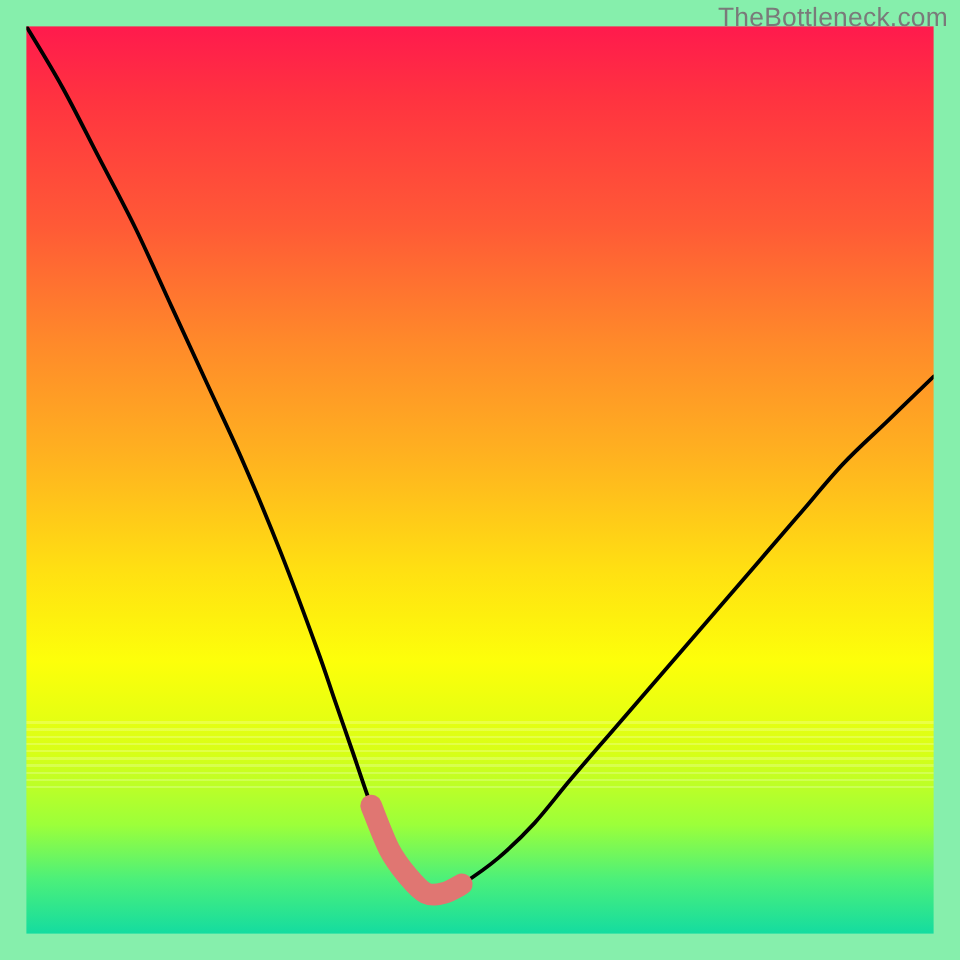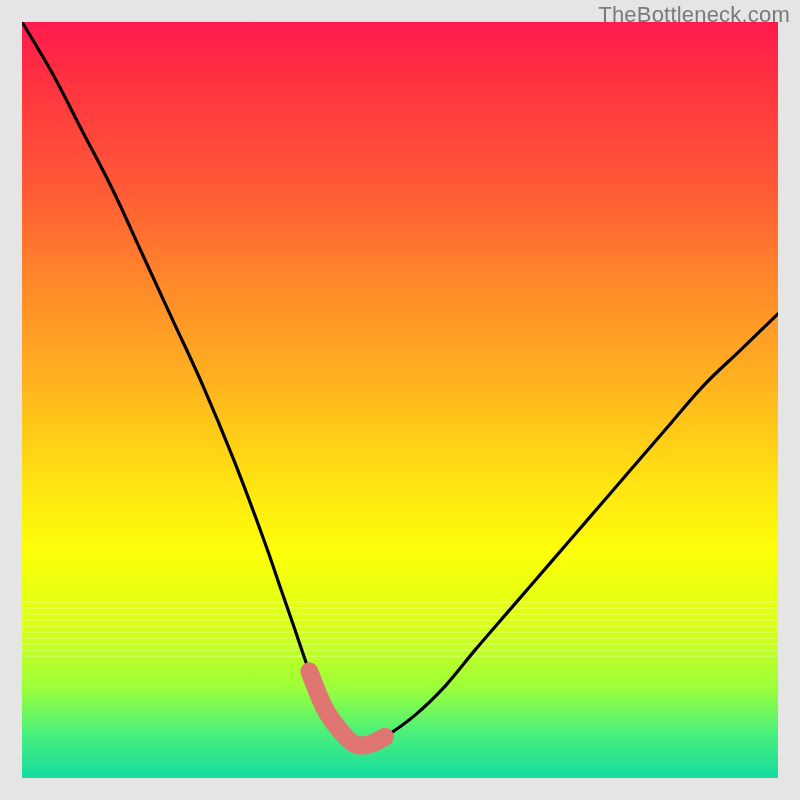--- a/index.html
+++ b/index.html
@@ -7,21 +7,21 @@
     padding: 0;
     width: 800px;
     height: 800px;
     overflow: hidden;
     background: #000;
     font-family: Arial, Helvetica, sans-serif;
   }
   .frame {
     position: absolute;
     inset: 0;
-    background: #e5e5e5;
+    background: #86efac;
     text-decoration: underline;
   }
   .plot {
     position: absolute;
     left: 22px;
     top: 22px;
     width: 756px;
     height: 756px;
     
     background: linear-gradient(

